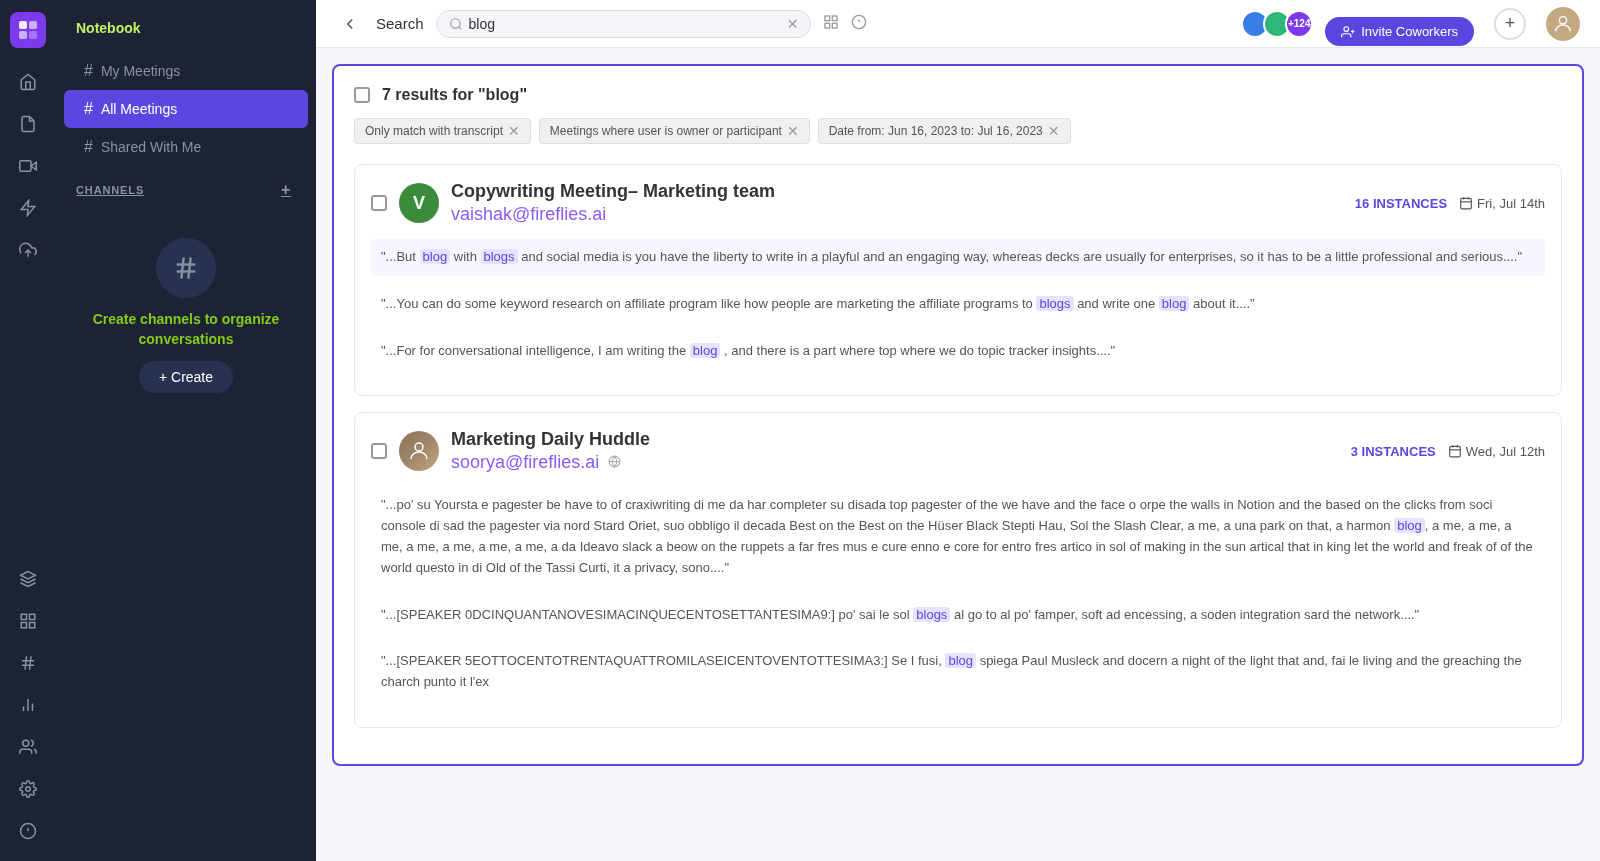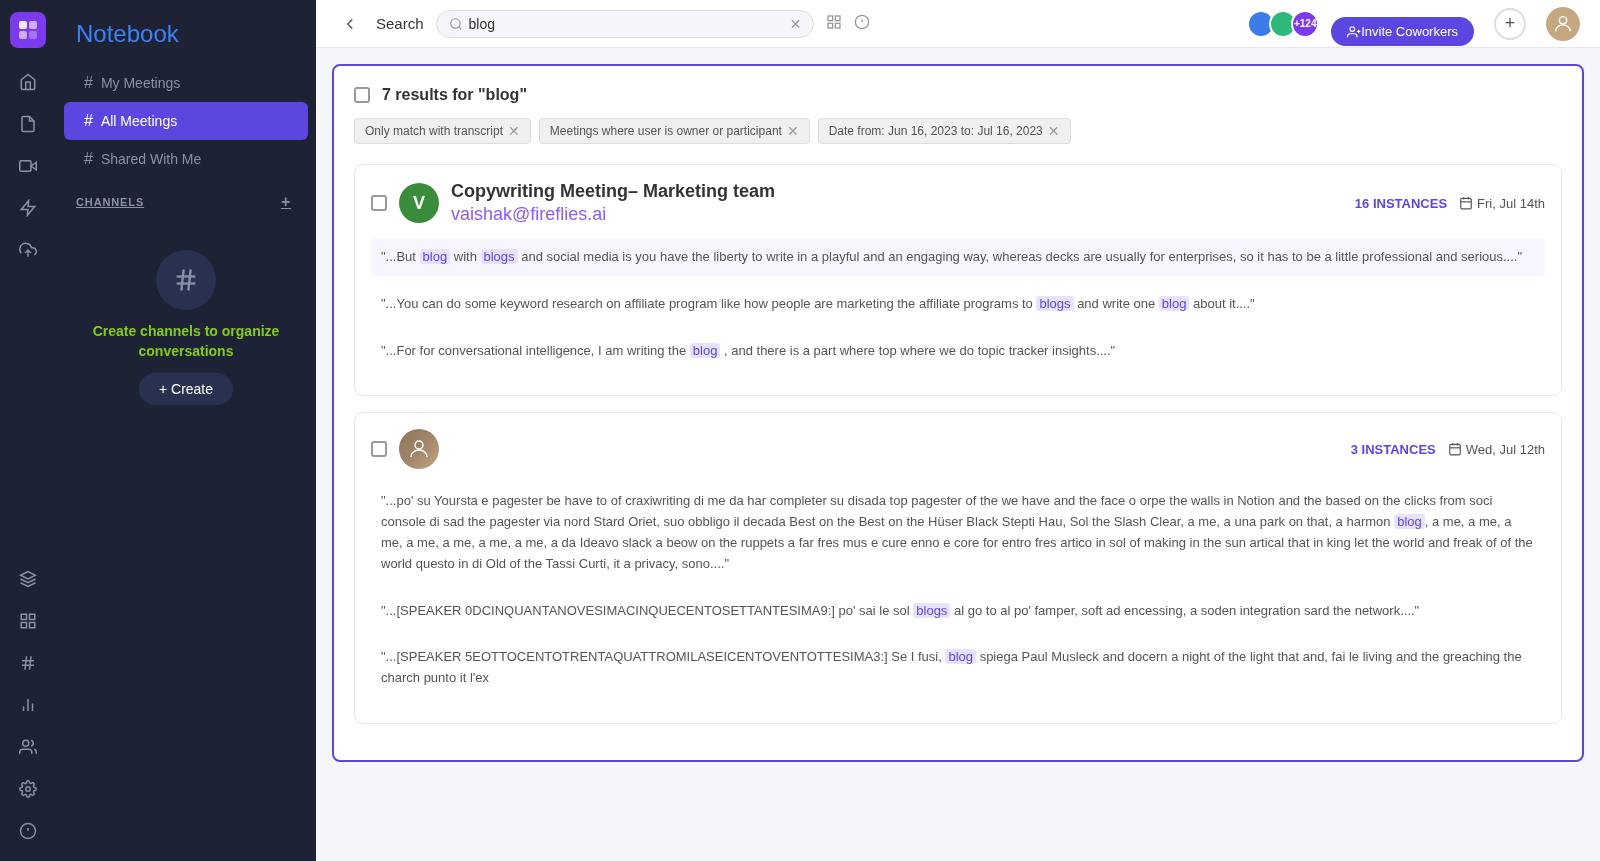--- a/index.html
+++ b/index.html
@@ -36,23 +36,23 @@
     
     .sidebar {
       width: 260px;
       background: #1e2235;
       display: flex;
       flex-direction: column;
       padding: 12px 0;
       flex-shrink: 0;
     }
     .sidebar-title {
-      font-size: 24px;
-      font-weight: 400;
-      color: #3b82f6;
+      font-size: 14px;
+      font-weight: 700;
+      color: #bef264;
       padding: 8px 20px 16px;
     }
     .sidebar-item {
       display: flex; align-items: center; gap: 8px;
       padding: 10px 20px;
       color: #8892a4;
       font-size: 14px;
       cursor: pointer;
       border-radius: 6px;
       margin: 0 8px;
@@ -148,21 +148,21 @@
     }
     .search-box input {
       border: none; background: transparent; outline: none;
       font-size: 14px; color: #333; flex: 1;
     }
     .search-close { color: #999; cursor: pointer; font-size: 14px; }
     .search-grid-icon { color: #999; cursor: pointer; font-size: 16px; }
     .search-info-icon { color: #999; cursor: pointer; font-size: 16px; }
     .topbar-spacer { flex: 1; }
     .invite-btn {
-      display: flex; align-items: center; gap: 0;
+      display: flex; align-items: center; gap: 6px;
       background: #5b47e0;
       color: #fff;
       border: none;
       border-radius: 20px;
       padding: 7px 16px;
       font-size: 13px;
       font-weight: 500;
       cursor: pointer;
       margin-top: 16px;
     }
@@ -575,20 +575,33 @@
 
       <div class="meeting-card">
         <div class="meeting-header">
           <div class="meeting-checkbox"></div>
           <div class="meeting-avatar photo" style="background: linear-gradient(135deg, #8B7355 0%, #A0856A 50%, #C4A882 100%);">
             <svg width="24" height="24" viewBox="0 0 24 24" fill="none" stroke="white" stroke-width="1.5">
                 <circle cx="12" cy="8" r="4"></circle>
                 <path d="M4 20c0-4 3.6-7 8-7s8 3 8 7"></path>
               </svg>
           </div>
+          <div class="meeting-info">
+            <div class="meeting-title">Marketing Daily Huddle</div>
+            <div class="meeting-email">
+              <span>soorya@fireflies.ai</span>
+              <span class="globe-icon" style="margin-left:4px;">
+                <svg width="13" height="13" viewBox="0 0 24 24" fill="none" stroke="#aaa" stroke-width="2">
+                    <circle cx="12" cy="12" r="10"></circle>
+                    <line x1="2" y1="12" x2="22" y2="12"></line>
+                    <path d="M12 2a15.3 15.3 0 0 1 4 10 15.3 15.3 0 0 1-4 10 15.3 15.3 0 0 1-4-10 15.3 15.3 0 0 1 4-10z"></path>
+                  </svg>
+              </span>
+            </div>
+          </div>
           <div class="meeting-meta">
             <span class="instances-badge">3 INSTANCES</span>
             <span class="meeting-date">
               <svg width="14" height="14" viewBox="0 0 24 24" fill="none" stroke="currentColor" stroke-width="2">
                   <rect x="3" y="4" width="18" height="18" rx="2" ry="2"></rect>
                   <line x1="16" y1="2" x2="16" y2="6"></line>
                   <line x1="8" y1="2" x2="8" y2="6"></line>
                   <line x1="3" y1="10" x2="21" y2="10"></line>
                 </svg>
               <span>Wed, Jul 12th</span>

